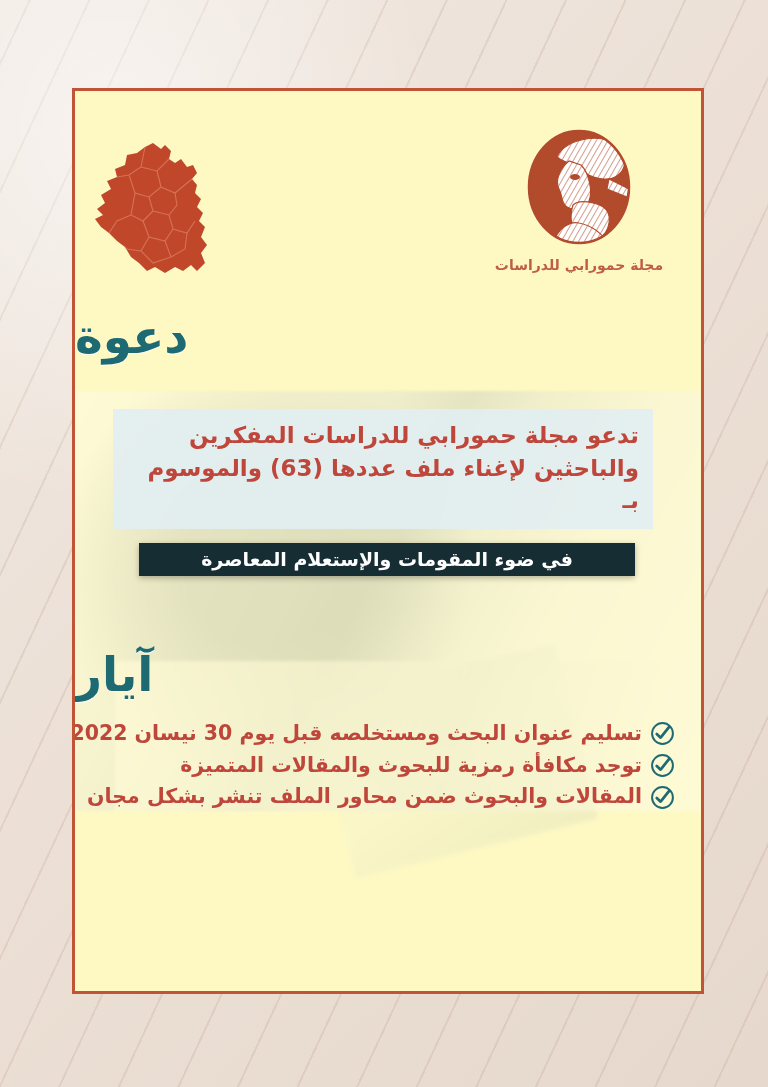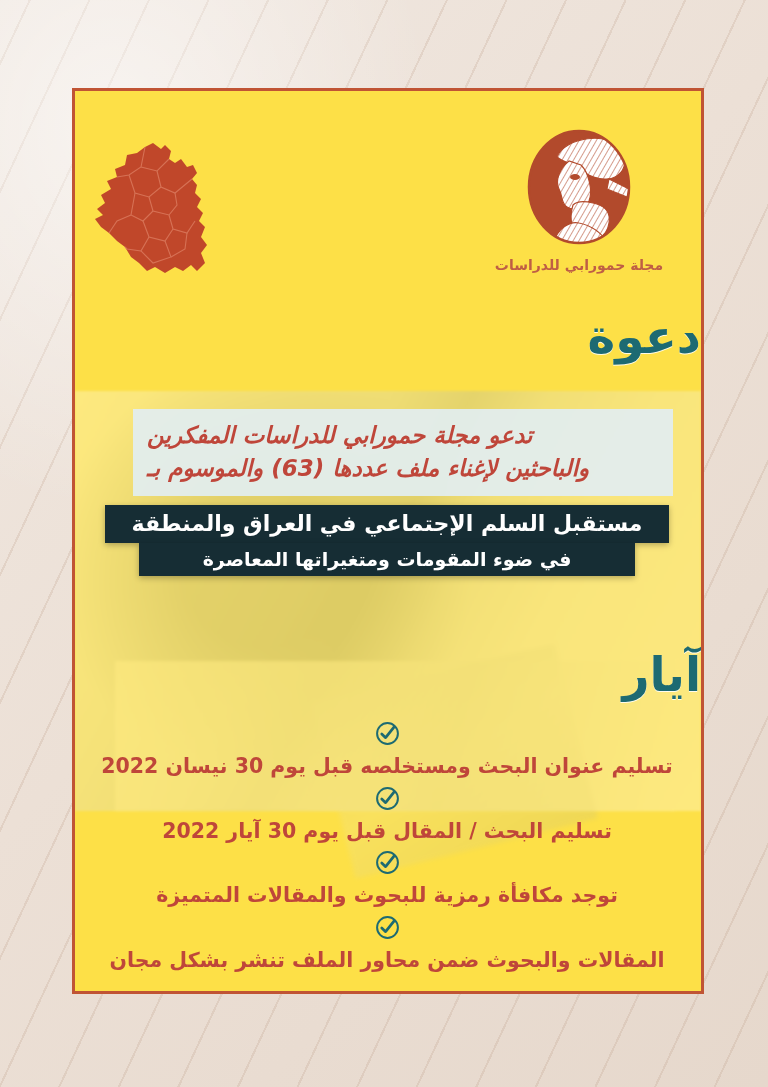--- a/index.html
+++ b/index.html
@@ -25,21 +25,21 @@
   }
   #bg-glow{
     position:absolute;left:-10%;top:-5%;width:70%;height:55%;
     background:radial-gradient(ellipse at 35% 30%, rgba(255,255,255,.55), rgba(255,255,255,0) 65%);
     pointer-events:none;
   }
 
   
   #poster-card{
     position:absolute;left:72px;top:88px;width:632px;height:906px;
-    background:#fde047;
+    background:#fef9c3;
     border:3px solid #c05434;
     box-sizing:border-box;
     overflow:hidden;
   }
 
   
   #bg-photo{
     position:absolute;left:0;right:0;top:300px;height:420px;
     opacity:.30;
     background:
@@ -70,35 +70,33 @@
   #iraq-map{ position:absolute; left:auto; right:480px; top:32px; width:130px; height:140px; }
   #logo-block{ position:absolute; left:auto; right:22px; top:18px; width:200px; text-align:center; }
   #logo-mark{ width:124px; height:124px; margin:0 auto; display:block; }
   #logo-caption{
     margin-top:6px;font-size:14px;font-weight:700;color:#bf5e45;
     letter-spacing:.2px;direction:rtl;
   }
 
   
   .big-heading{
-    position:absolute;left:0;right:0;text-align:right;
+    position:absolute;left:0;right:0;text-align:left;
     color:#1d6a72;font-weight:700;font-size:47px;line-height:1;
     text-shadow:0 1px 0 rgba(255,255,255,.85);
-    padding-left:48px;
   }
   #invite-heading{ top:222px; }
   #notice-heading{ top:560px; }
 
   
   #intro-panel{
-    position:absolute;left:58px;top:318px;width:540px;
+    position:absolute;left:38px;top:318px;width:540px;
     background:rgba(226,238,241,.92);
     padding:10px 14px 12px;box-sizing:border-box;
-    text-align:left;
-    font-style:italic;
+    text-align:right;
   }
   #intro-panel p{
     margin:0;color:#bf463a;font-weight:700;font-size:23px;line-height:1.42;
     direction:rtl;
   }
 
   
   .dark-banner{
     position:absolute;background:#162d34;color:#ffffff;
     font-weight:700;text-align:center;direction:rtl;
@@ -114,21 +112,21 @@
     font-size:19px;line-height:1.2;
   }
 
   
   #checklist{
     position:absolute;left:24px;top:630px;width:576px;
     list-style:none;margin:0;padding:0;direction:rtl;
   }
   #checklist li{
     display:flex;align-items:center;justify-content:flex-start;
-    gap:8px;margin:0 0 6px 0;flex-direction:column;
+    gap:8px;margin:0 0 6px 0;
   }
   .check-icon{ flex:0 0 auto;width:25px;height:25px;display:block; }
   .check-text{
     color:#bf463a;font-weight:700;font-size:20.5px;line-height:1.25;
     white-space:nowrap;
   }
 
   
   #contact-heading{
     position:absolute;right:38px;top:900px;
@@ -215,45 +213,37 @@
     </div>
   </div>
 
   <div class="big-heading" id="invite-heading">دعوة</div>
 
   <div id="intro-panel">
     <p>تدعو مجلة حمورابي للدراسات المفكرين</p>
     <p>والباحثين لإغناء ملف عددها (63) والموسوم بـ</p>
   </div>
 
-  <div class="dark-banner" id="banner-line-1">مستقبل السلم الإجتماعي في العراق والمنطقة</div>
-  <div class="dark-banner" id="banner-line-2">في ضوء المقومات ومتغيراتها المعاصرة</div>
+  <div class="dark-banner" id="banner-line-2">في ضوء المقومات والإستعلام المعاصرة</div>
 
   <div class="big-heading" id="notice-heading">آيار</div>
 
   <ul id="checklist">
     <li>
       <svg class="check-icon" viewBox="0 0 24 24" aria-hidden="true">
         <circle cx="12" cy="12" r="10" fill="none" stroke="#1d6a72" stroke-width="1.9"></circle>
         <path d="M6.5 12.4 L10.2 16 L18.4 5.6" fill="none" stroke="#1d6a72" stroke-width="2.6" stroke-linecap="round" stroke-linejoin="round"></path>
       </svg>
       <span class="check-text">تسليم عنوان البحث ومستخلصه قبل يوم 30 نيسان 2022</span>
     </li>
     <li>
       <svg class="check-icon" viewBox="0 0 24 24" aria-hidden="true">
         <circle cx="12" cy="12" r="10" fill="none" stroke="#1d6a72" stroke-width="1.9"></circle>
         <path d="M6.5 12.4 L10.2 16 L18.4 5.6" fill="none" stroke="#1d6a72" stroke-width="2.6" stroke-linecap="round" stroke-linejoin="round"></path>
       </svg>
-      <span class="check-text">تسليم البحث / المقال قبل يوم  30 آيار 2022</span>
-    </li>
-    <li>
-      <svg class="check-icon" viewBox="0 0 24 24" aria-hidden="true">
-        <circle cx="12" cy="12" r="10" fill="none" stroke="#1d6a72" stroke-width="1.9"></circle>
-        <path d="M6.5 12.4 L10.2 16 L18.4 5.6" fill="none" stroke="#1d6a72" stroke-width="2.6" stroke-linecap="round" stroke-linejoin="round"></path>
-      </svg>
       <span class="check-text">توجد مكافأة رمزية للبحوث والمقالات المتميزة</span>
     </li>
     <li>
       <svg class="check-icon" viewBox="0 0 24 24" aria-hidden="true">
         <circle cx="12" cy="12" r="10" fill="none" stroke="#1d6a72" stroke-width="1.9"></circle>
         <path d="M6.5 12.4 L10.2 16 L18.4 5.6" fill="none" stroke="#1d6a72" stroke-width="2.6" stroke-linecap="round" stroke-linejoin="round"></path>
       </svg>
       <span class="check-text">المقالات والبحوث ضمن محاور الملف تنشر بشكل مجان</span>
     </li>
   </ul>

